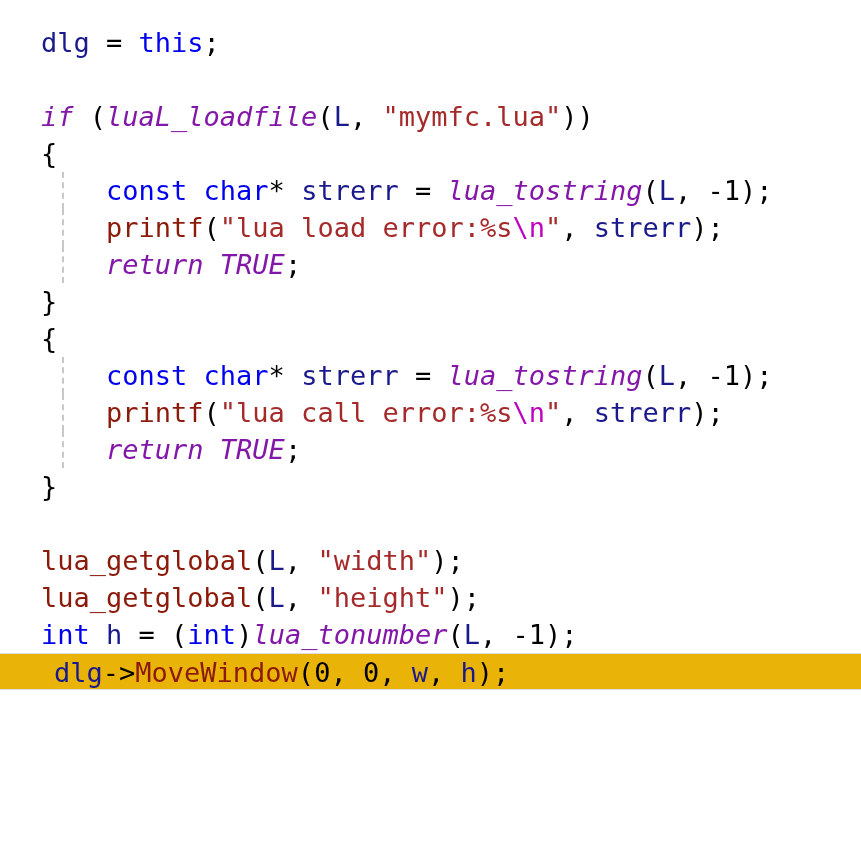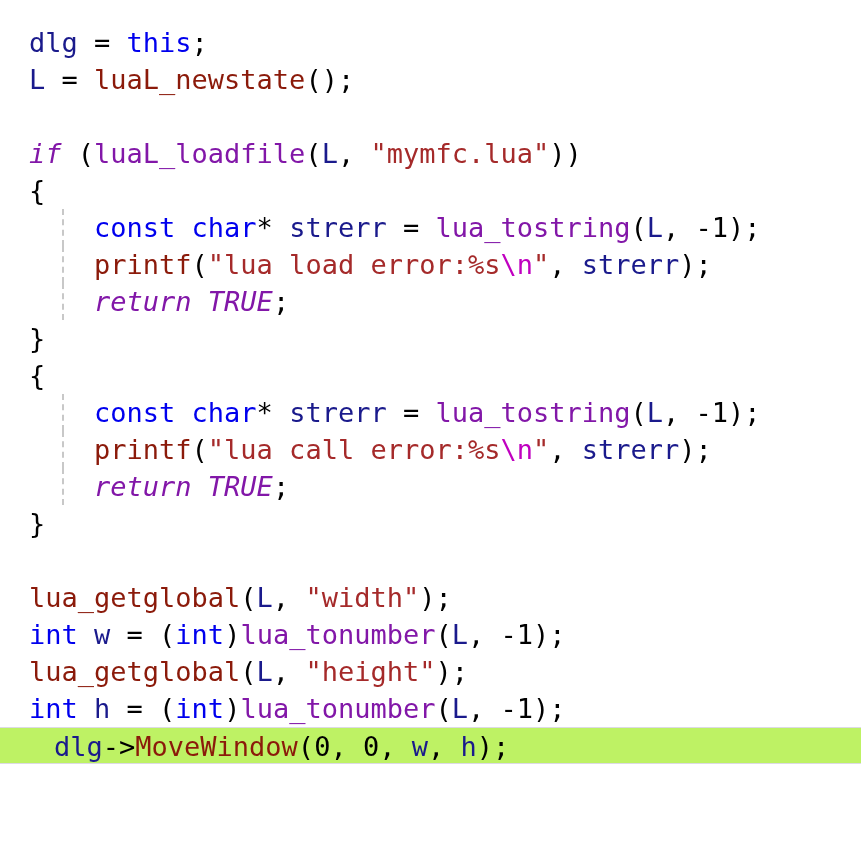--- a/index.html
+++ b/index.html
@@ -15,59 +15,58 @@
     background:#ffffff;
     padding-top:24px;
     box-sizing:border-box;
   }
   .line{
     position:relative;
     height:37px;
     line-height:37px;
     font-size:27px;
     white-space:pre;
-    padding-left:29px;
+    padding-left:41px;
     letter-spacing:0px;
     box-sizing:border-box;
   }
   .line.blank{color:transparent;}
   .line.current{
-    background:#bef264;
+    background:#eab308;
     border-top:1px solid #dcdae4;
     border-bottom:1px solid #dcdae4;
     padding-left:54px;
   }
   
   .guide::before{
     content:"";
     position:absolute;
     left:62px;top:0;bottom:0;
     border-left:2px dashed #c8c8c8;
   }
   
   .id   {color:#1a1a8c;}
   .kw   {color:#0000ee;}
   .kwp  {color:#8217a8;font-style:italic;}
-  .fnp  {color:#8217a8;}
+  .fnp  {color:#8217a8;font-style:italic;}
   .fnm  {color:#8b1a0a;}
   .str  {color:#a52a2a;}
   .esc  {color:#c000c0;}
   .num  {color:#000000;}
   .punc {color:#000000;}
   .mac  {color:#8217a8;font-style:italic;}
   .fni  {color:#8b1a0a;}
 </style>
 </head>
 <body>
 
 <div id="editor">
 
   <div class="line"><span class="id">dlg</span><span class="punc"> = </span><span class="kw">this</span><span class="punc">;</span></div>
 
-  <div class="line"><span class="id">L</span><span class="punc"> = </span><span class="fnm">luaL_newstate</span><span class="punc">();</span></div>
 
 
   <div class="line blank"><span></span></div>
 
   <div class="line"><span class="kwp">if</span><span class="punc"> (</span><span class="fnp">luaL_loadfile</span><span class="punc">(</span><span class="id">L</span><span class="punc">, </span><span class="str">"mymfc.lua"</span><span class="punc">))</span></div>
 
   <div class="line"><span class="punc">{</span></div>
 
   <div class="line guide">    <span class="kw">const</span><span class="punc"> </span><span class="kw">char</span><span class="punc">* </span><span class="id">strerr</span><span class="punc"> = </span><span class="fnp">lua_tostring</span><span class="punc">(</span><span class="id">L</span><span class="punc">, </span><span class="num">-1</span><span class="punc">);</span></div>
 
@@ -85,21 +84,20 @@
   <div class="line guide">    <span class="fni">printf</span><span class="punc">(</span><span class="str">"lua call error:%s</span><span class="esc">\n</span><span class="str">"</span><span class="punc">, </span><span class="id">strerr</span><span class="punc">);</span></div>
 
   <div class="line guide">    <span class="kwp">return</span><span class="punc"> </span><span class="mac">TRUE</span><span class="punc">;</span></div>
 
   <div class="line"><span class="punc">}</span></div>
 
   <div class="line blank"><span></span></div>
 
   <div class="line"><span class="fnm">lua_getglobal</span><span class="punc">(</span><span class="id">L</span><span class="punc">, </span><span class="str">"width"</span><span class="punc">);</span></div>
 
-  <div class="line"><span class="kw">int</span><span class="punc"> </span><span class="id">w</span><span class="punc"> = (</span><span class="kw">int</span><span class="punc">)</span><span class="fnp">lua_tonumber</span><span class="punc">(</span><span class="id">L</span><span class="punc">, </span><span class="num">-1</span><span class="punc">);</span></div>
 
   <div class="line"><span class="fnm">lua_getglobal</span><span class="punc">(</span><span class="id">L</span><span class="punc">, </span><span class="str">"height"</span><span class="punc">);</span></div>
 
   <div class="line"><span class="kw">int</span><span class="punc"> </span><span class="id">h</span><span class="punc"> = (</span><span class="kw">int</span><span class="punc">)</span><span class="fnp">lua_tonumber</span><span class="punc">(</span><span class="id">L</span><span class="punc">, </span><span class="num">-1</span><span class="punc">);</span></div>
 
   <div class="line current"><span class="id">dlg</span><span class="punc">-&gt;</span><span class="fni">MoveWindow</span><span class="punc">(</span><span class="num">0</span><span class="punc">, </span><span class="num">0</span><span class="punc">, </span><span class="id">w</span><span class="punc">, </span><span class="id">h</span><span class="punc">);</span></div>
 
 </div>
 
 </body></html>

